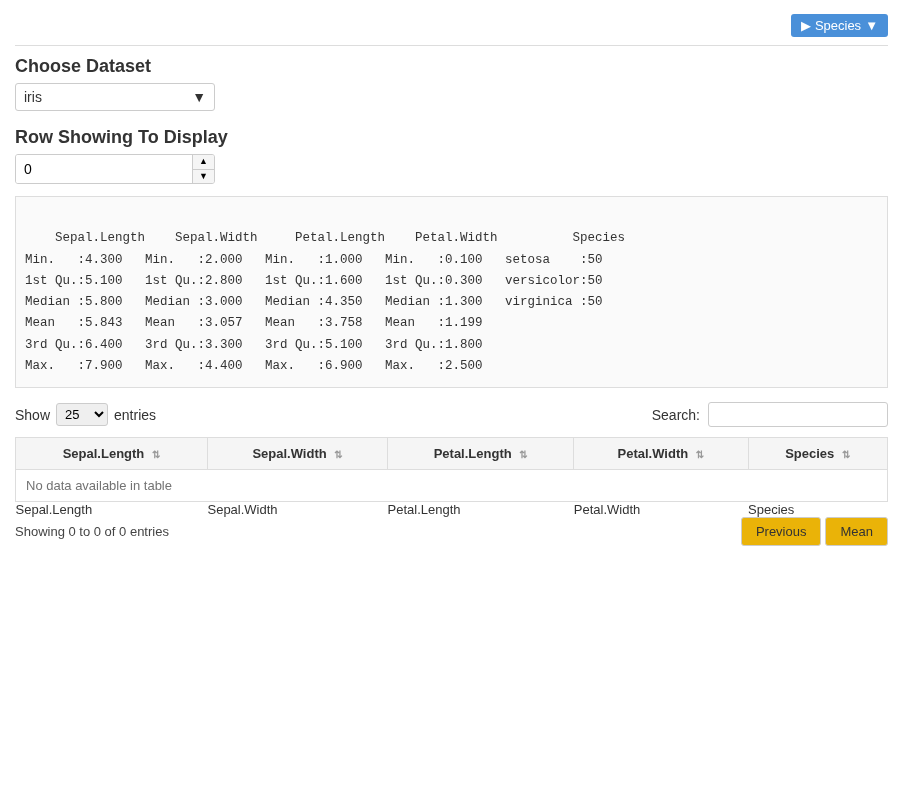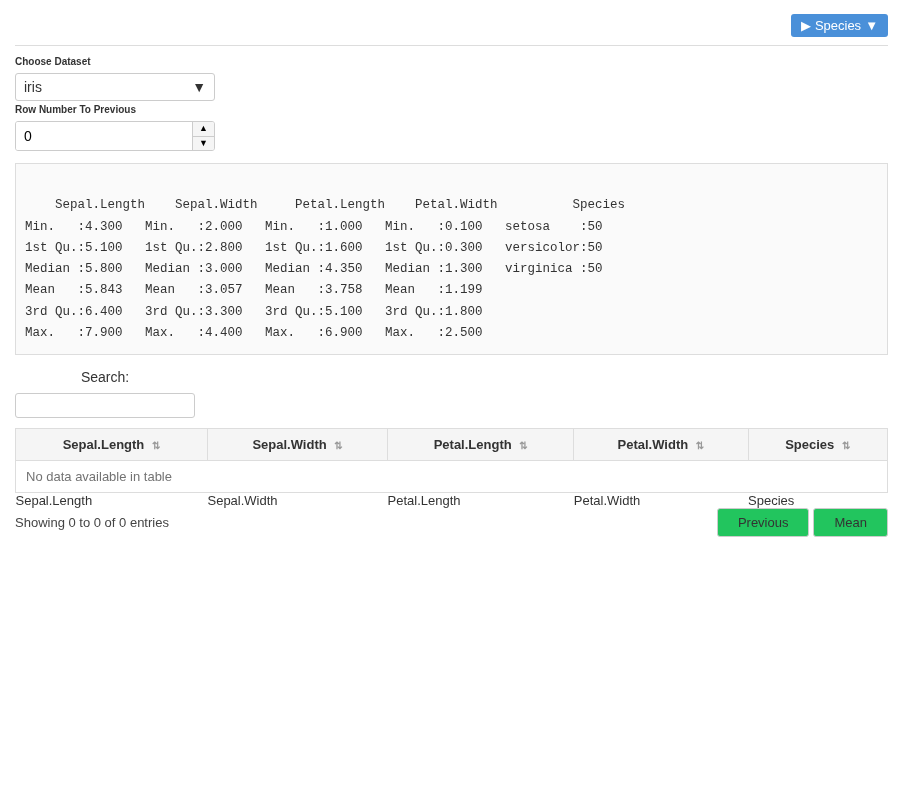--- a/index.html
+++ b/index.html
@@ -31,34 +31,34 @@
       border: none;
       padding: 4px 10px;
       border-radius: 3px;
       cursor: pointer;
       font-size: 13px;
     }
 
     .section-label {
       font-weight: bold;
       margin-bottom: 6px;
-      font-size: 10px;
+      font-size: 18px;
     }
 
     .dataset-select {
       display: flex;
       align-items: center;
       border: 1px solid #ccc;
       border-radius: 3px;
       width: 200px;
       padding: 5px 8px;
       background: #fff;
       cursor: pointer;
       justify-content: space-between;
-      margin-bottom: 3px;
+      margin-bottom: 16px;
     }
 
     .row-number-section {
       margin-bottom: 12px;
     }
 
     .number-input-wrapper {
       display: flex;
       align-items: stretch;
       width: 200px;
@@ -124,21 +124,20 @@
       border: 1px solid #ccc;
       padding: 2px 4px;
       font-size: 13px;
       border-radius: 3px;
     }
 
     .search-section {
       display: flex;
       align-items: center;
       gap: 8px;
-      flex-direction: column;
     }
 
     .search-section input {
       border: 1px solid #ccc;
       padding: 4px 8px;
       font-size: 13px;
       border-radius: 3px;
       width: 180px;
     }
 
@@ -187,23 +186,23 @@
       font-size: 13px;
       color: #444;
     }
 
     .pagination-buttons {
       display: flex;
       gap: 4px;
     }
 
     .pagination-buttons button {
-      padding: 6px 20px;
-      border: 1px solid #ccc;
-      background: #22c55e;
+      padding: 6px 14px;
+      border: 1px solid #ccc;
+      background: #eab308;
       border-radius: 3px;
       cursor: pointer;
       font-size: 13px;
       color: #333;
     }
   </style>
 </head>
 <body>
 
 <div class="top-bar">
@@ -214,41 +213,51 @@
   </button>
 </div>
 
 <div class="section-label">Choose Dataset</div>
 <div class="dataset-select">
   <span>iris</span>
   <span>▼</span>
 </div>
 
 <div class="row-number-section">
-  <div class="section-label">Row Number To Previous</div>
+  <div class="section-label">Row Showing To Display</div>
   <div class="number-input-wrapper">
     <input type="number" value="0" style="">
     <div class="spinner-buttons">
       <button>▲</button>
       <button>▼</button>
     </div>
   </div>
 </div>
 
 <div class="summary-box">
   <span>  Sepal.Length    Sepal.Width     Petal.Length    Petal.Width          Species
 Min.   :4.300   Min.   :2.000   Min.   :1.000   Min.   :0.100   setosa    :50  
 1st Qu.:5.100   1st Qu.:2.800   1st Qu.:1.600   1st Qu.:0.300   versicolor:50  
 Median :5.800   Median :3.000   Median :4.350   Median :1.300   virginica :50  
 Mean   :5.843   Mean   :3.057   Mean   :3.758   Mean   :1.199                  
 3rd Qu.:6.400   3rd Qu.:3.300   3rd Qu.:5.100   3rd Qu.:1.800                  
 Max.   :7.900   Max.   :4.400   Max.   :6.900   Max.   :2.500</span>
 </div>
 
 <div class="table-controls">
+  <div class="show-entries">
+    <span>Show</span>
+    <select>
+      <option value="10">10</option>
+      <option value="25" selected="">25</option>
+      <option value="50">50</option>
+      <option value="100">100</option>
+    </select>
+    <span>entries</span>
+  </div>
   <div class="search-section">
     <label>Search:</label>
     <input type="text" style="">
   </div>
 </div>
 
 <table class="data-table">
   <thead>
     <tr>
       <th>

